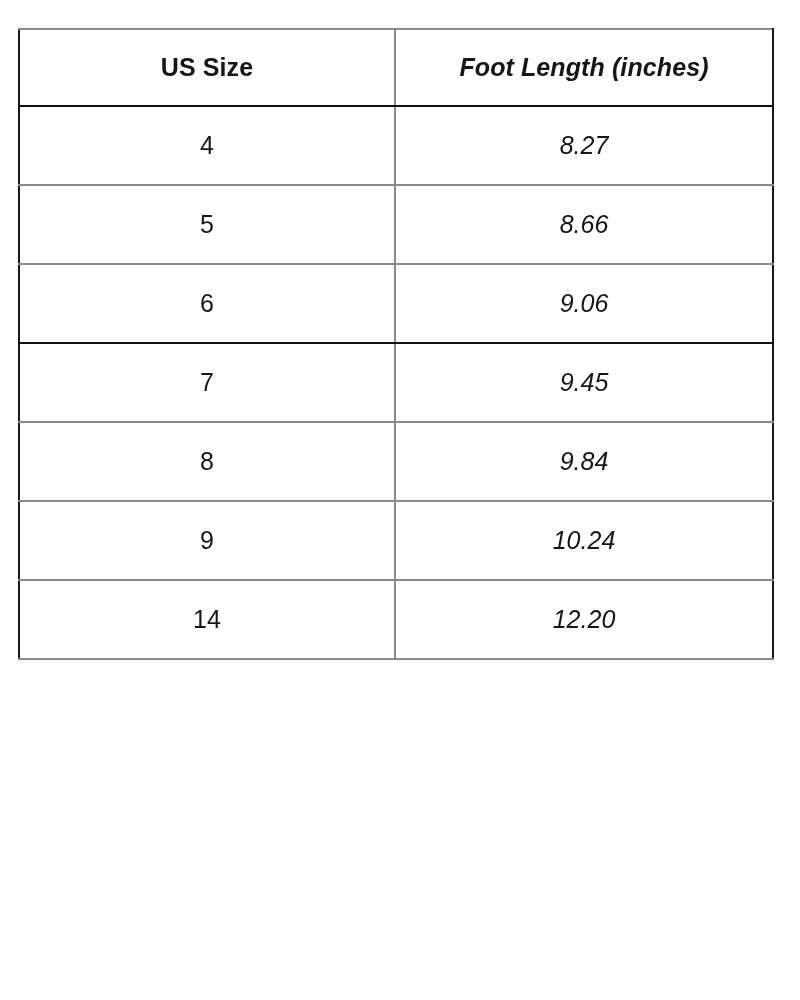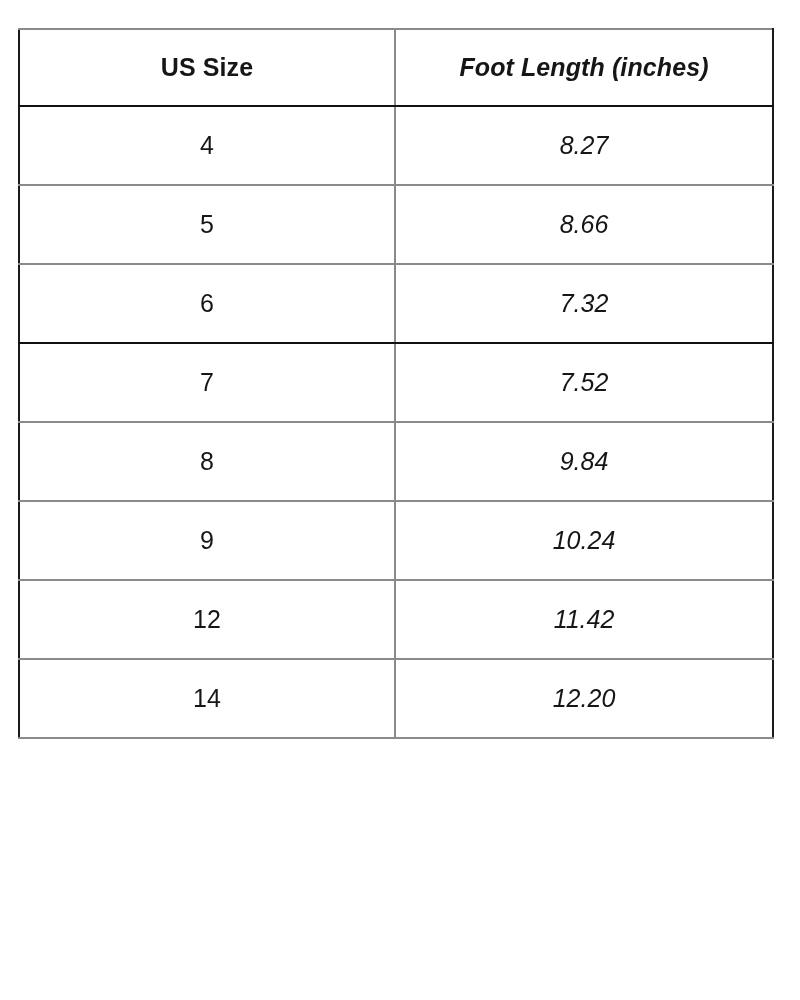--- a/index.html
+++ b/index.html
@@ -98,37 +98,33 @@
       <tr>
         <td>4</td>
         <td>8.27</td>
       </tr>
       <tr>
         <td>5</td>
         <td>8.66</td>
       </tr>
       <tr class="dark-rule">
         <td>6</td>
-        <td>7.32</td>
+        <td>9.06</td>
       </tr>
       <tr>
         <td>7</td>
-        <td>7.52</td>
+        <td>9.45</td>
       </tr>
       <tr>
         <td>8</td>
         <td>9.84</td>
       </tr>
       <tr>
         <td>9</td>
         <td>10.24</td>
-      </tr>
-      <tr>
-        <td>12</td>
-        <td>11.42</td>
       </tr>
       <tr>
         <td>14</td>
         <td>12.20</td>
       </tr>
     </tbody>
   </table>
 
 </div>
 

